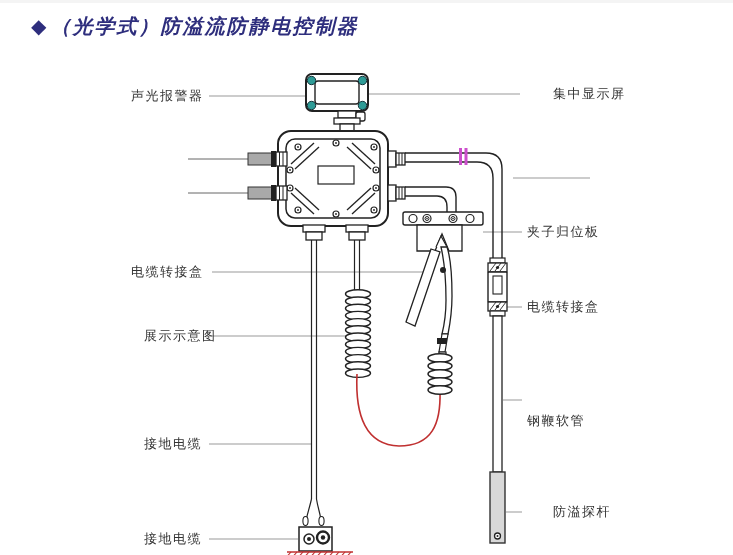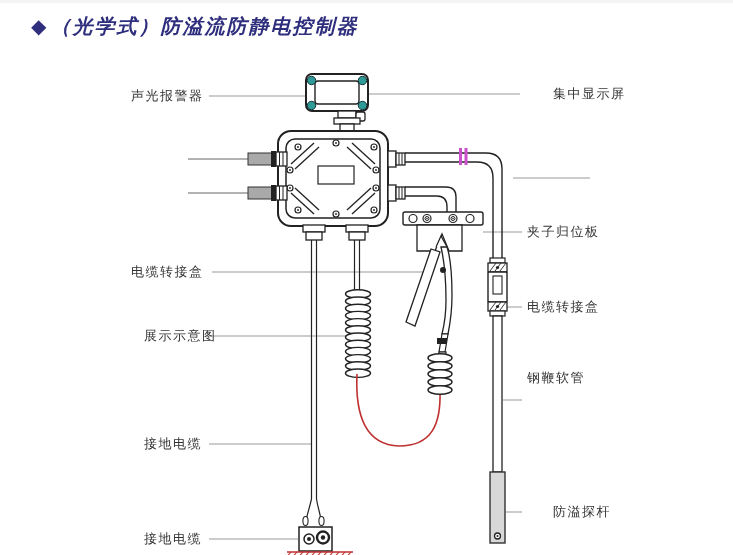--- a/index.html
+++ b/index.html
@@ -19,21 +19,21 @@
   .diagram svg{position:absolute;left:0;top:0;}
   .lbl{position:absolute;font-size:13px;line-height:14px;color:#333;letter-spacing:1.5px;white-space:nowrap;}
   .lbl-alarm{left:131px;top:89px;}
   .lbl-clip{left:131px;top:265px;}
   .lbl-spiral{left:144px;top:329px;}
   .lbl-gcable{left:144px;top:437px;}
   .lbl-gbolt{left:144px;top:532px;}
   .lbl-display{left:527px;top:87px;margin-left:26px;}
   .lbl-plate{left:527px;top:225px;}
   .lbl-junction{left:527px;top:300px;}
-  .lbl-hose{left:527px;top:371px;}
+  .lbl-hose{left:527px;top:414px;}
   .lbl-probe{left:527px;top:505px;padding-left:26px;}
   
   .ln{stroke:var(--leader);stroke-width:1;}
   .dw{stroke:var(--draw);fill:#ffffff;}
   .dwn{stroke:var(--draw);fill:none;}
   .dk{fill:var(--draw);stroke:none;}
   .red{stroke:var(--red);fill:none;}
   .mag{fill:var(--magenta);stroke:none;}
   .teal{fill:var(--teal);stroke:#15343a;}
   .gry{fill:var(--cable);stroke:#333;}

